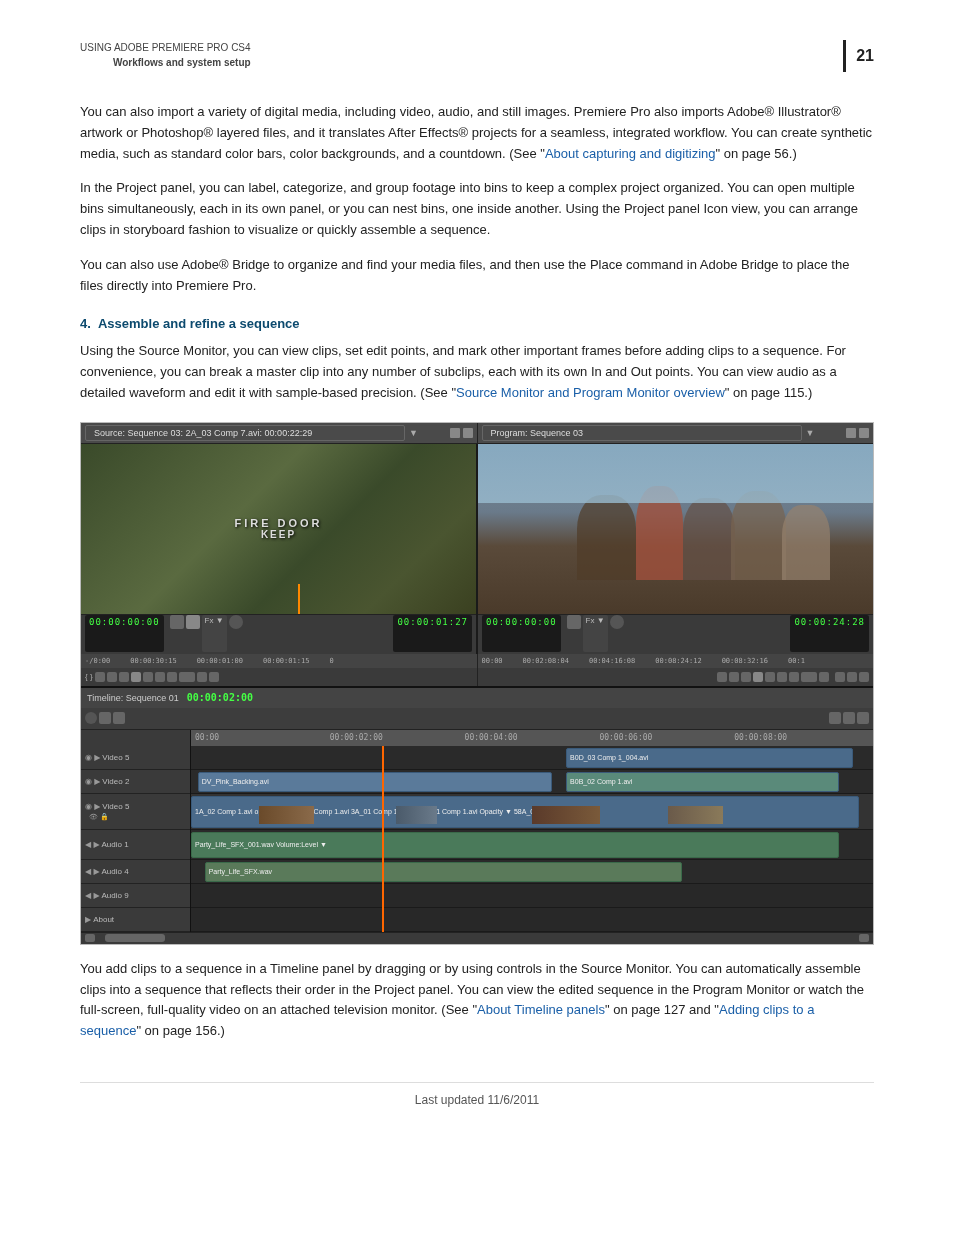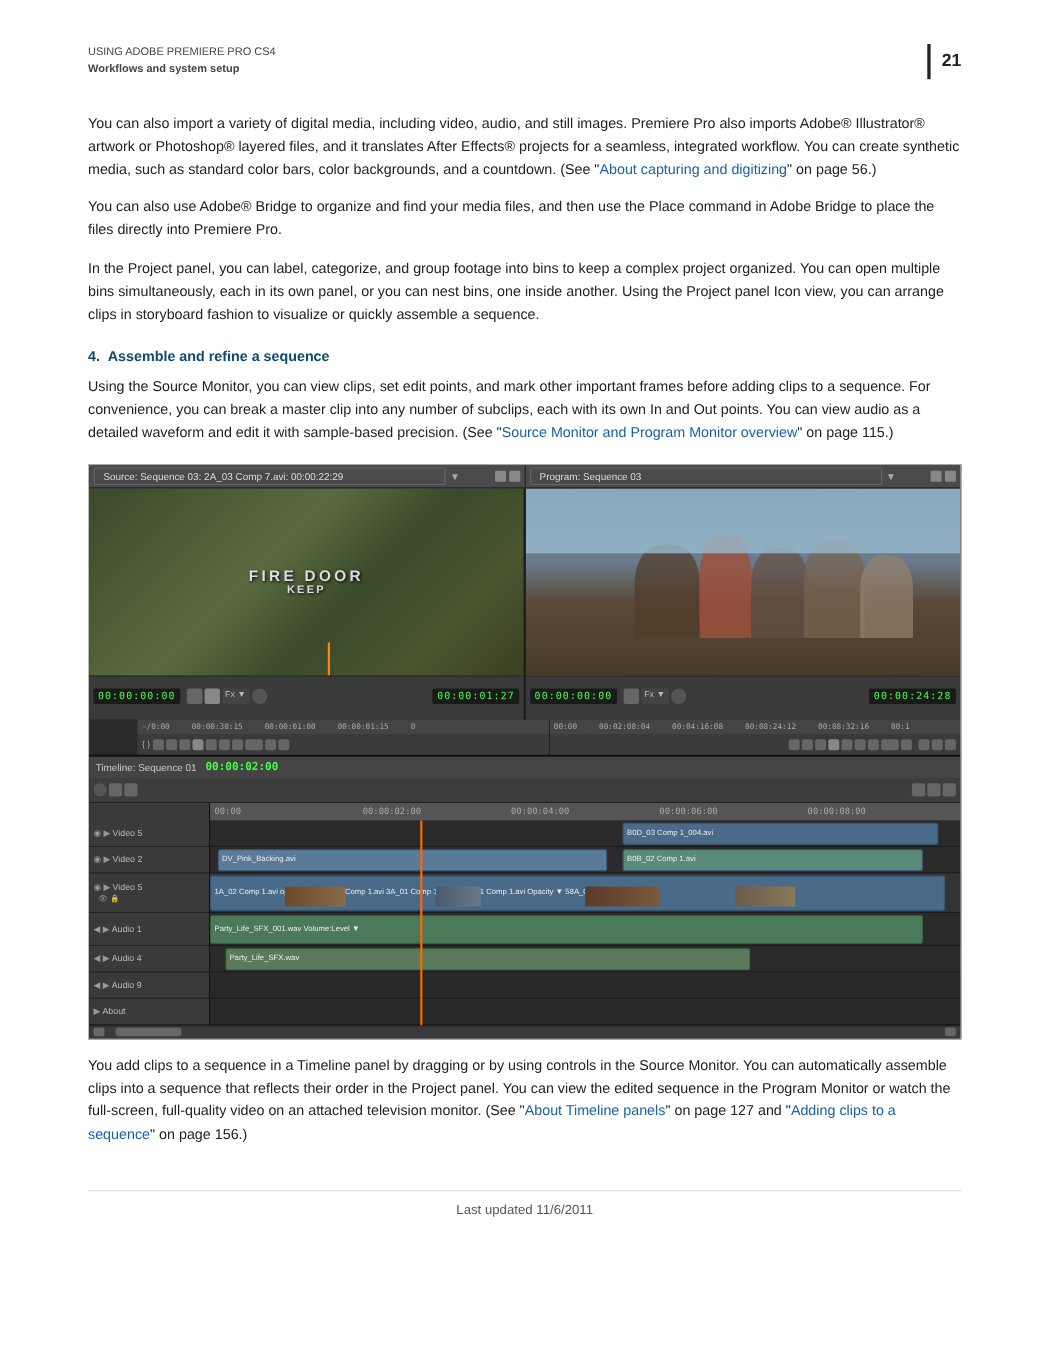--- a/index.html
+++ b/index.html
@@ -16,20 +16,21 @@
       min-height: 1235px;
       padding: 40px 80px 60px 80px;
       position: relative;
     }
     .page-header {
       display: flex;
       justify-content: space-between;
       align-items: flex-start;
       margin-bottom: 30px;
       border-bottom: none;
+      text-align: right;
     }
     .header-left {
       font-size: 10px;
       color: #444;
       line-height: 1.5;
     }
     .header-left .header-title-bold {
       font-weight: bold;
     }
     .page-number {
@@ -129,21 +130,20 @@
       height: 100%;
       background: linear-gradient(135deg, #6a5a4a 0%, #8a7a5a 30%, #5a6a7a 50%, #4a5a6a 80%, #7a6a5a 100%);
       display: flex;
       align-items: center;
       justify-content: center;
     }
     .monitor-controls-bar {
       height: 38px;
       background: #3a3a3a;
       display: flex;
-      align-items: center;
       padding: 0 4px;
       gap: 2px;
       border-top: 1px solid #222;
     }
     .tc-display {
       font-size: 9px;
       color: #44ff44;
       font-family: monospace;
       background: #1a1a1a;
       padding: 2px 4px;
@@ -327,23 +327,23 @@
       <div>USING ADOBE PREMIERE PRO CS4</div>
       <div class="header-title-bold">Workflows and system setup</div>
     </div>
     <div class="page-number">21</div>
   </div>
 
   <p class="body-text">
     You can also import a variety of digital media, including video, audio, and still images. Premiere Pro also imports Adobe® Illustrator® artwork or Photoshop® layered files, and it translates After Effects® projects for a seamless, integrated workflow. You can create synthetic media, such as standard color bars, color backgrounds, and a countdown. (See "<a class="link-text" href="#">About capturing and digitizing</a>" on page 56.)
   </p>
 
+  <p class="body-text">In the Project panel, you can label, categorize, and group footage into bins to keep a complex project organized. You can open multiple bins simultaneously, each in its own panel, or you can nest bins, one inside another. Using the Project panel Icon view, you can arrange clips in storyboard fashion to visualize or quickly assemble a sequence.</p>
+
   <p class="body-text">You can also use Adobe® Bridge to organize and find your media files, and then use the Place command in Adobe Bridge to place the files directly into Premiere Pro.</p>
-
-  <p class="body-text">In the Project panel, you can label, categorize, and group footage into bins to keep a complex project organized. You can open multiple bins simultaneously, each in its own panel, or you can nest bins, one inside another. Using the Project panel Icon view, you can arrange clips in storyboard fashion to visualize or quickly assemble a sequence.</p>
 
   <div class="section-heading">
     <span class="section-number">4.</span>
     <span>Assemble and refine a sequence</span>
   </div>
 
   <p class="body-text">
     Using the Source Monitor, you can view clips, set edit points, and mark other important frames before adding clips to a sequence. For convenience, you can break a master clip into any number of subclips, each with its own In and Out points. You can view audio as a detailed waveform and edit it with sample-based precision. (See "<a class="link-text" href="#">Source Monitor and Program Monitor overview</a>" on page 115.)
   </p>
 
@@ -371,21 +371,21 @@
     </div>
 
     <div class="monitors-row">
 
       <div class="source-monitor">
         <div class="monitor-video-area">
           <div class="source-video">
 
             <div style="width:100%;height:100%;background:linear-gradient(135deg,#3a4a2a 0%,#4a5a35 20%,#5a6a40 40%,#3a4a2a 60%,#4a5530 80%,#3a4020 100%);position:relative;display:flex;align-items:center;justify-content:center;">
               <div style="text-align:center;position:relative;z-index:2;">
-                <div style="font-size:14px;font-weight:bold;color:#ddd;letter-spacing:3px;text-shadow:1px 1px 3px #000;">FIRE DOOR</div>
+                <div style="font-size:11px;font-weight:bold;color:#ddd;letter-spacing:3px;text-shadow:1px 1px 3px #000;">FIRE DOOR</div>
                 <div style="font-size:10px;font-weight:bold;color:#ddd;letter-spacing:2px;text-shadow:1px 1px 3px #000;">KEEP</div>
               </div>
 
               <div style="position:absolute;bottom:0;left:55%;width:2px;height:30px;background:#ff8800;z-index:5;"></div>
             </div>
           </div>
         </div>
 
         <div class="monitor-controls-bar">
           <span class="tc-display">00:00:00:00</span>
@@ -421,21 +421,21 @@
           <span style="margin-left:4px;display:flex;gap:2px;">
             <span class="ctrl-btn"></span>
             <span style="font-size:8px;color:#bbb;background:#444;padding:1px 3px;border-radius:2px;">Fx ▼</span>
             <span class="ctrl-btn" style="background:#555;border-radius:50%;"></span>
           </span>
           <span style="margin-left:auto;" class="tc-display">00:00:24:28</span>
         </div>
       </div>
     </div>
 
-    <div style="display:flex;padding-left:44px;">
+    <div style="display:flex;">
       <div style="flex:1;border-right:1px solid #222;">
         <div class="monitor-ruler">
           <span class="ruler-tick">-/0:00</span>
           <span class="ruler-tick">00:00:30:15</span>
           <span class="ruler-tick">00:00:01:00</span>
           <span class="ruler-tick">00:00:01:15</span>
           <span class="ruler-tick">0</span>
         </div>
 
         <div style="background:#3a3a3a;height:18px;display:flex;align-items:center;padding:0 4px;gap:2px;">

